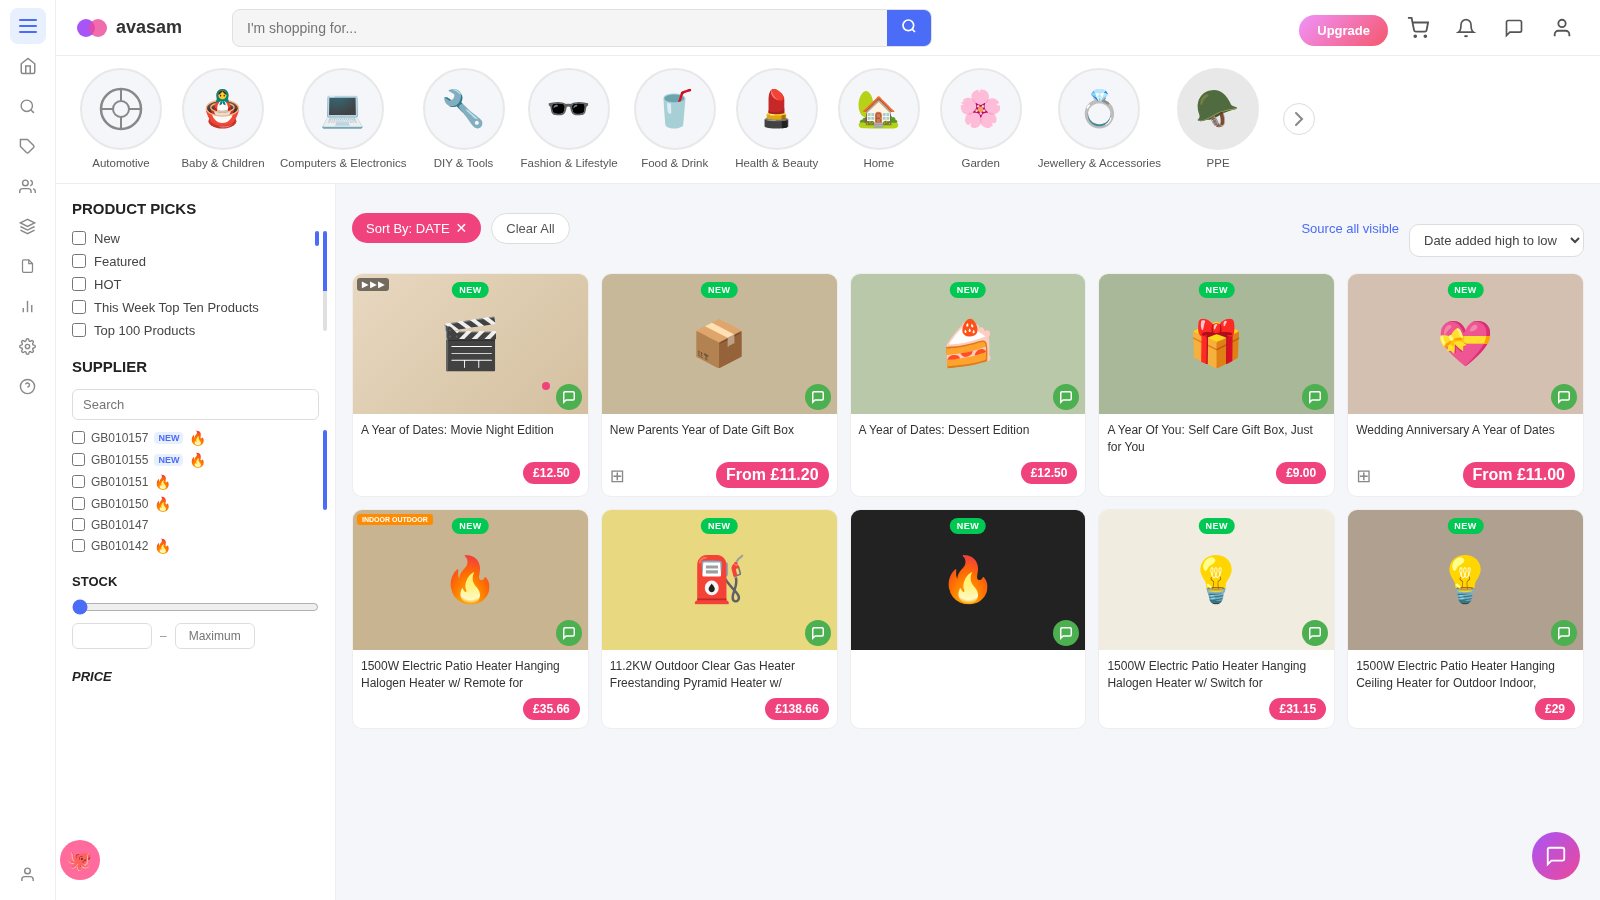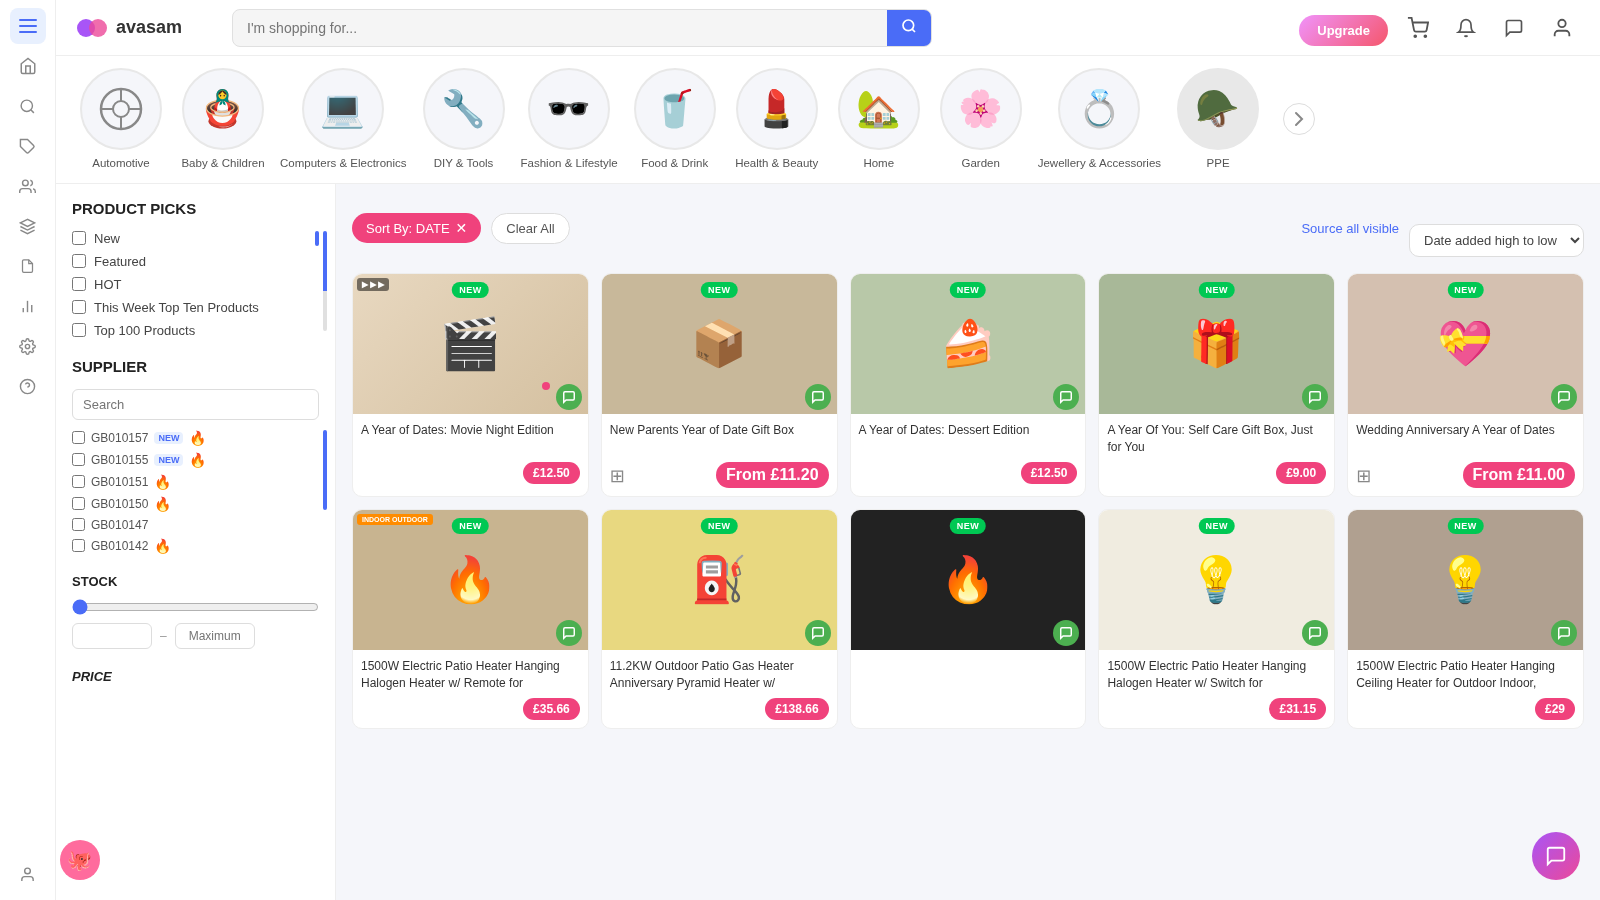--- a/index.html
+++ b/index.html
@@ -511,21 +511,21 @@
             <div class="product-img" style="background: #e8d880; position:relative;">
               <div style="width:100%; height:100%; display:flex; align-items:center; justify-content:center; font-size:45px;">⛽</div>
             </div>
             <div class="product-badge">NEW</div>
             <div style="position:absolute; top:110px; right:6px; background:#4caf50; width:26px; height:26px; border-radius:50%; display:flex; align-items:center; justify-content:center;">
               <svg width="14" height="14" viewBox="0 0 24 24" fill="none" stroke="white" stroke-width="2.5">
                   <path d="M21 15a2 2 0 0 1-2 2H7l-4 4V5a2 2 0 0 1 2-2h14a2 2 0 0 1 2 2z"></path>
                 </svg>
             </div>
             <div class="product-body">
-              <div class="product-name">11.2KW Outdoor Patio Gas Heater Anniversary Pyramid Heater w/</div>
+              <div class="product-name">11.2KW Outdoor Clear Gas Heater Freestanding Pyramid Heater w/</div>
               <div class="price-row">
                 <span></span>
                 <span class="product-price">£138.66</span>
               </div>
             </div>
           </div>
 
           <div class="product-card">
             <div class="product-img" style="background: #222; position:relative;">
               <div style="width:100%; height:100%; display:flex; align-items:center; justify-content:center; font-size:45px;">🔥</div>

